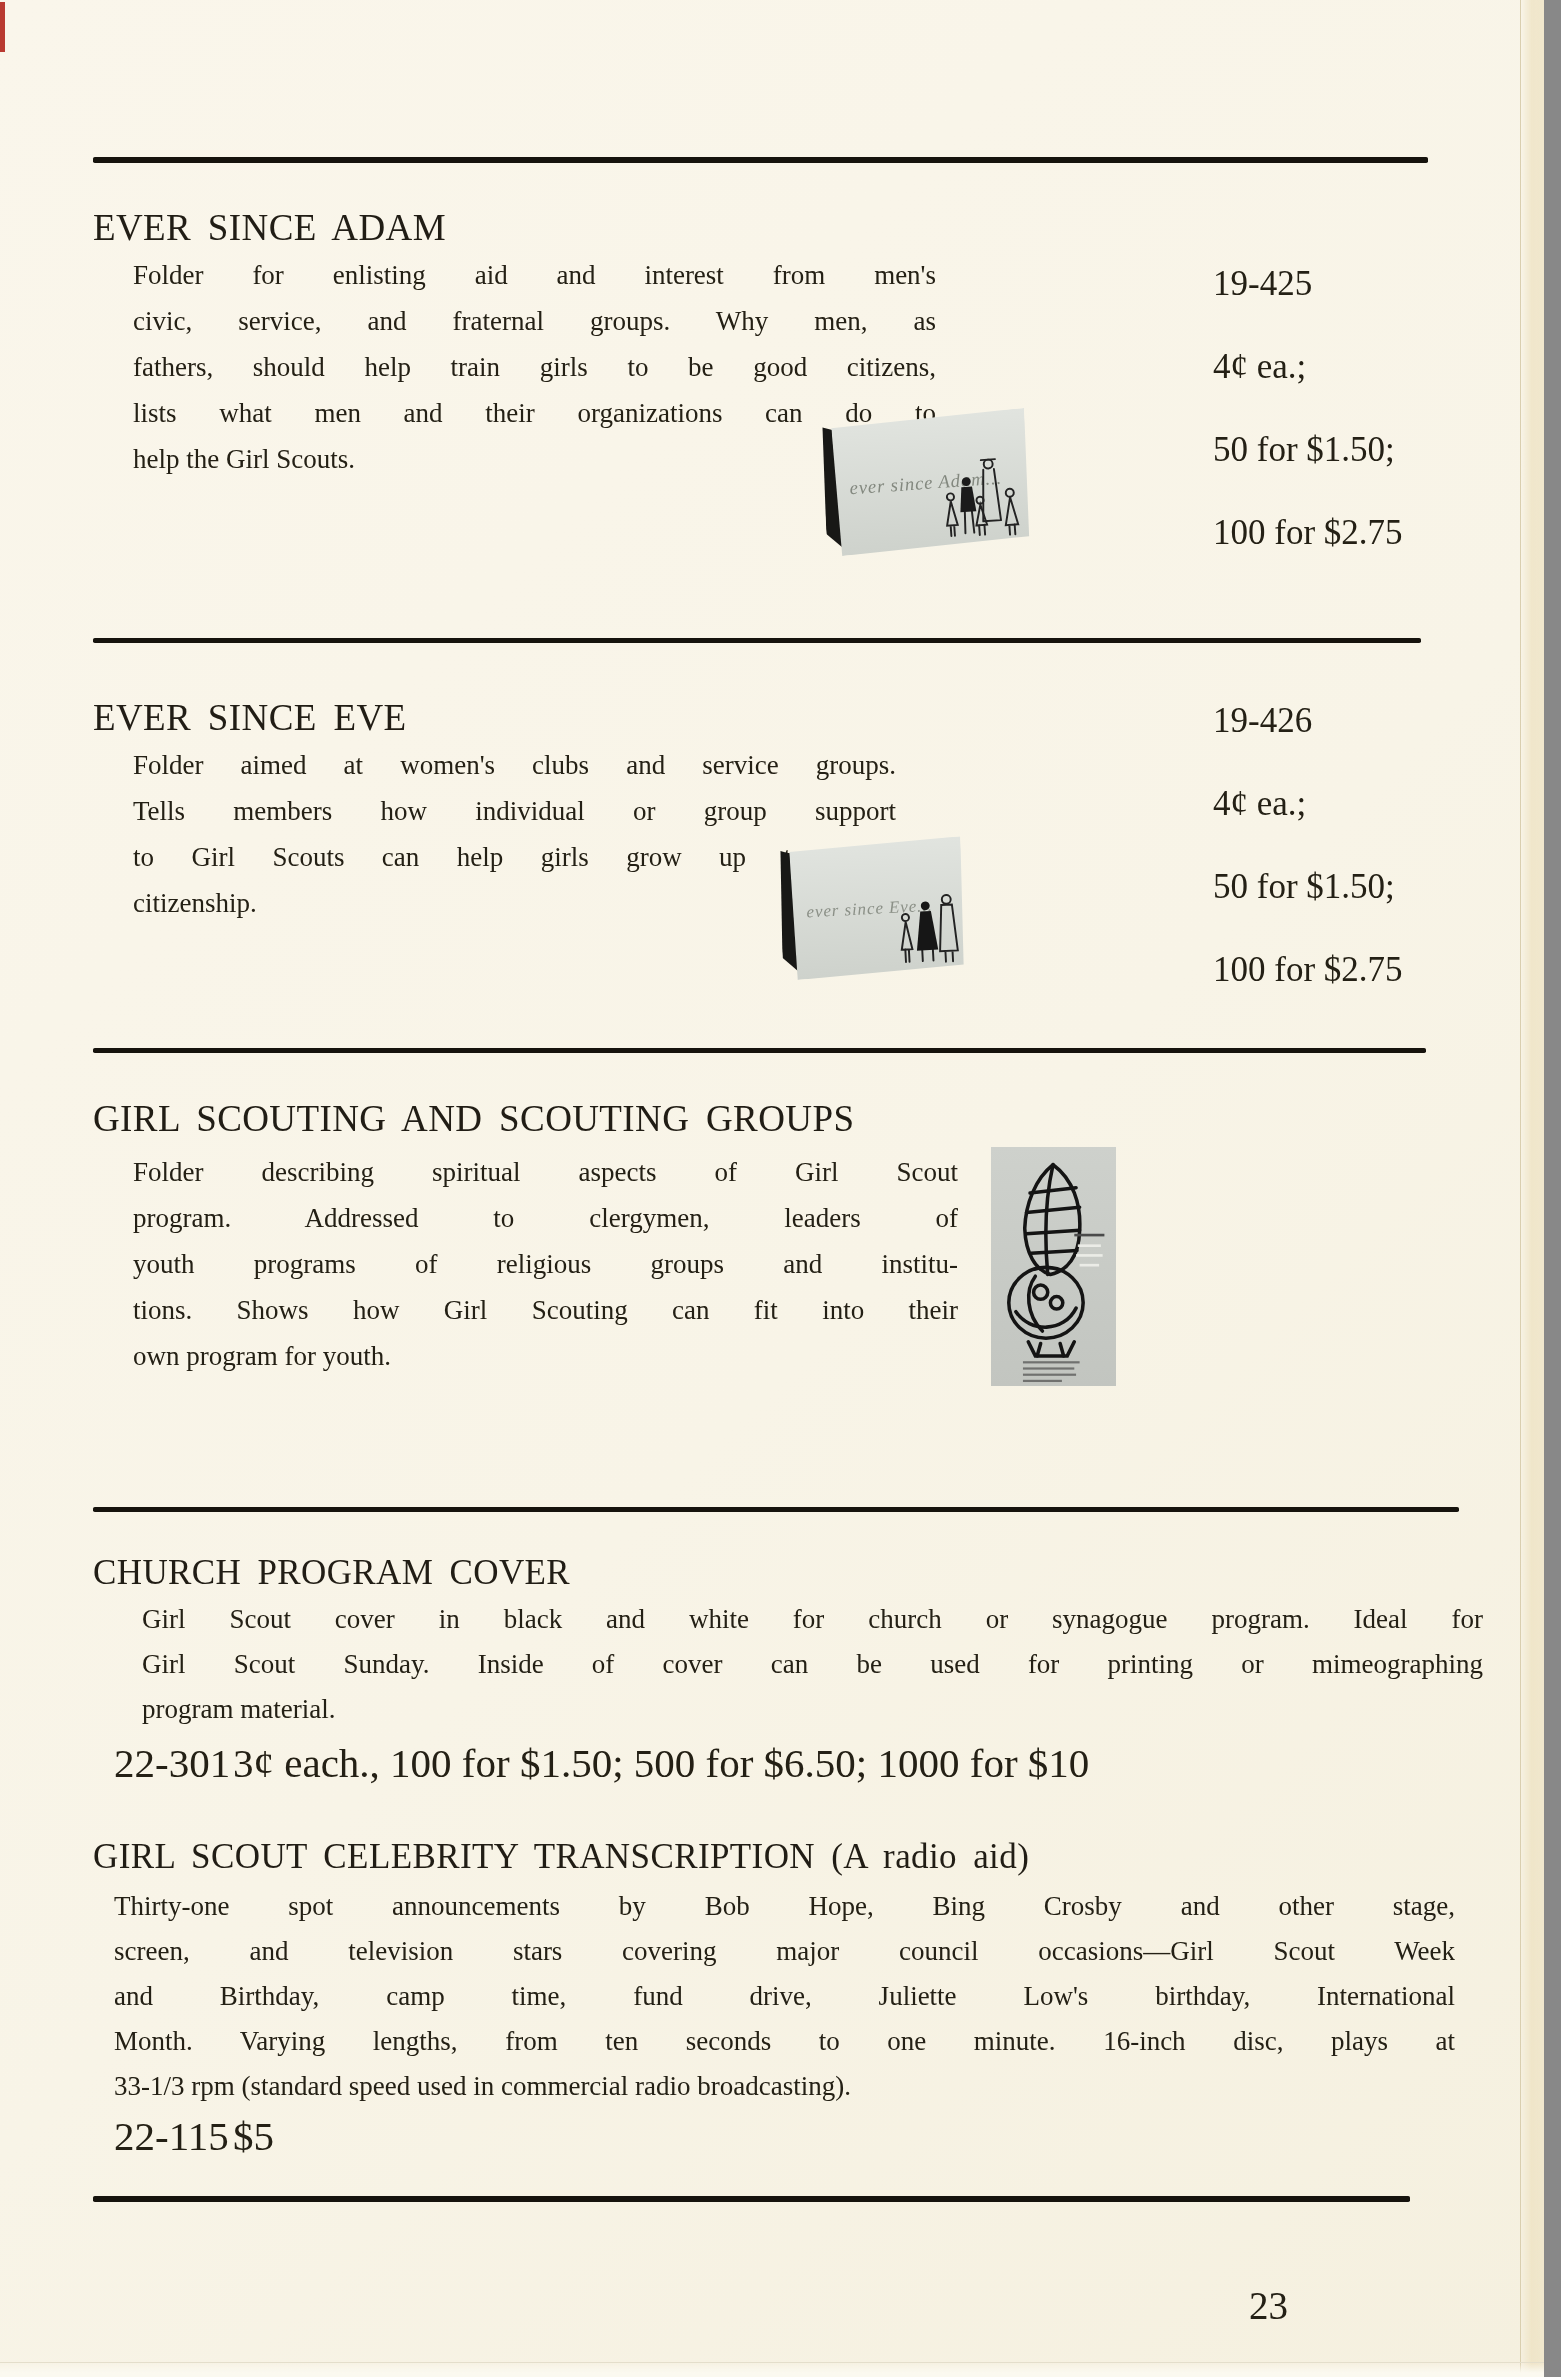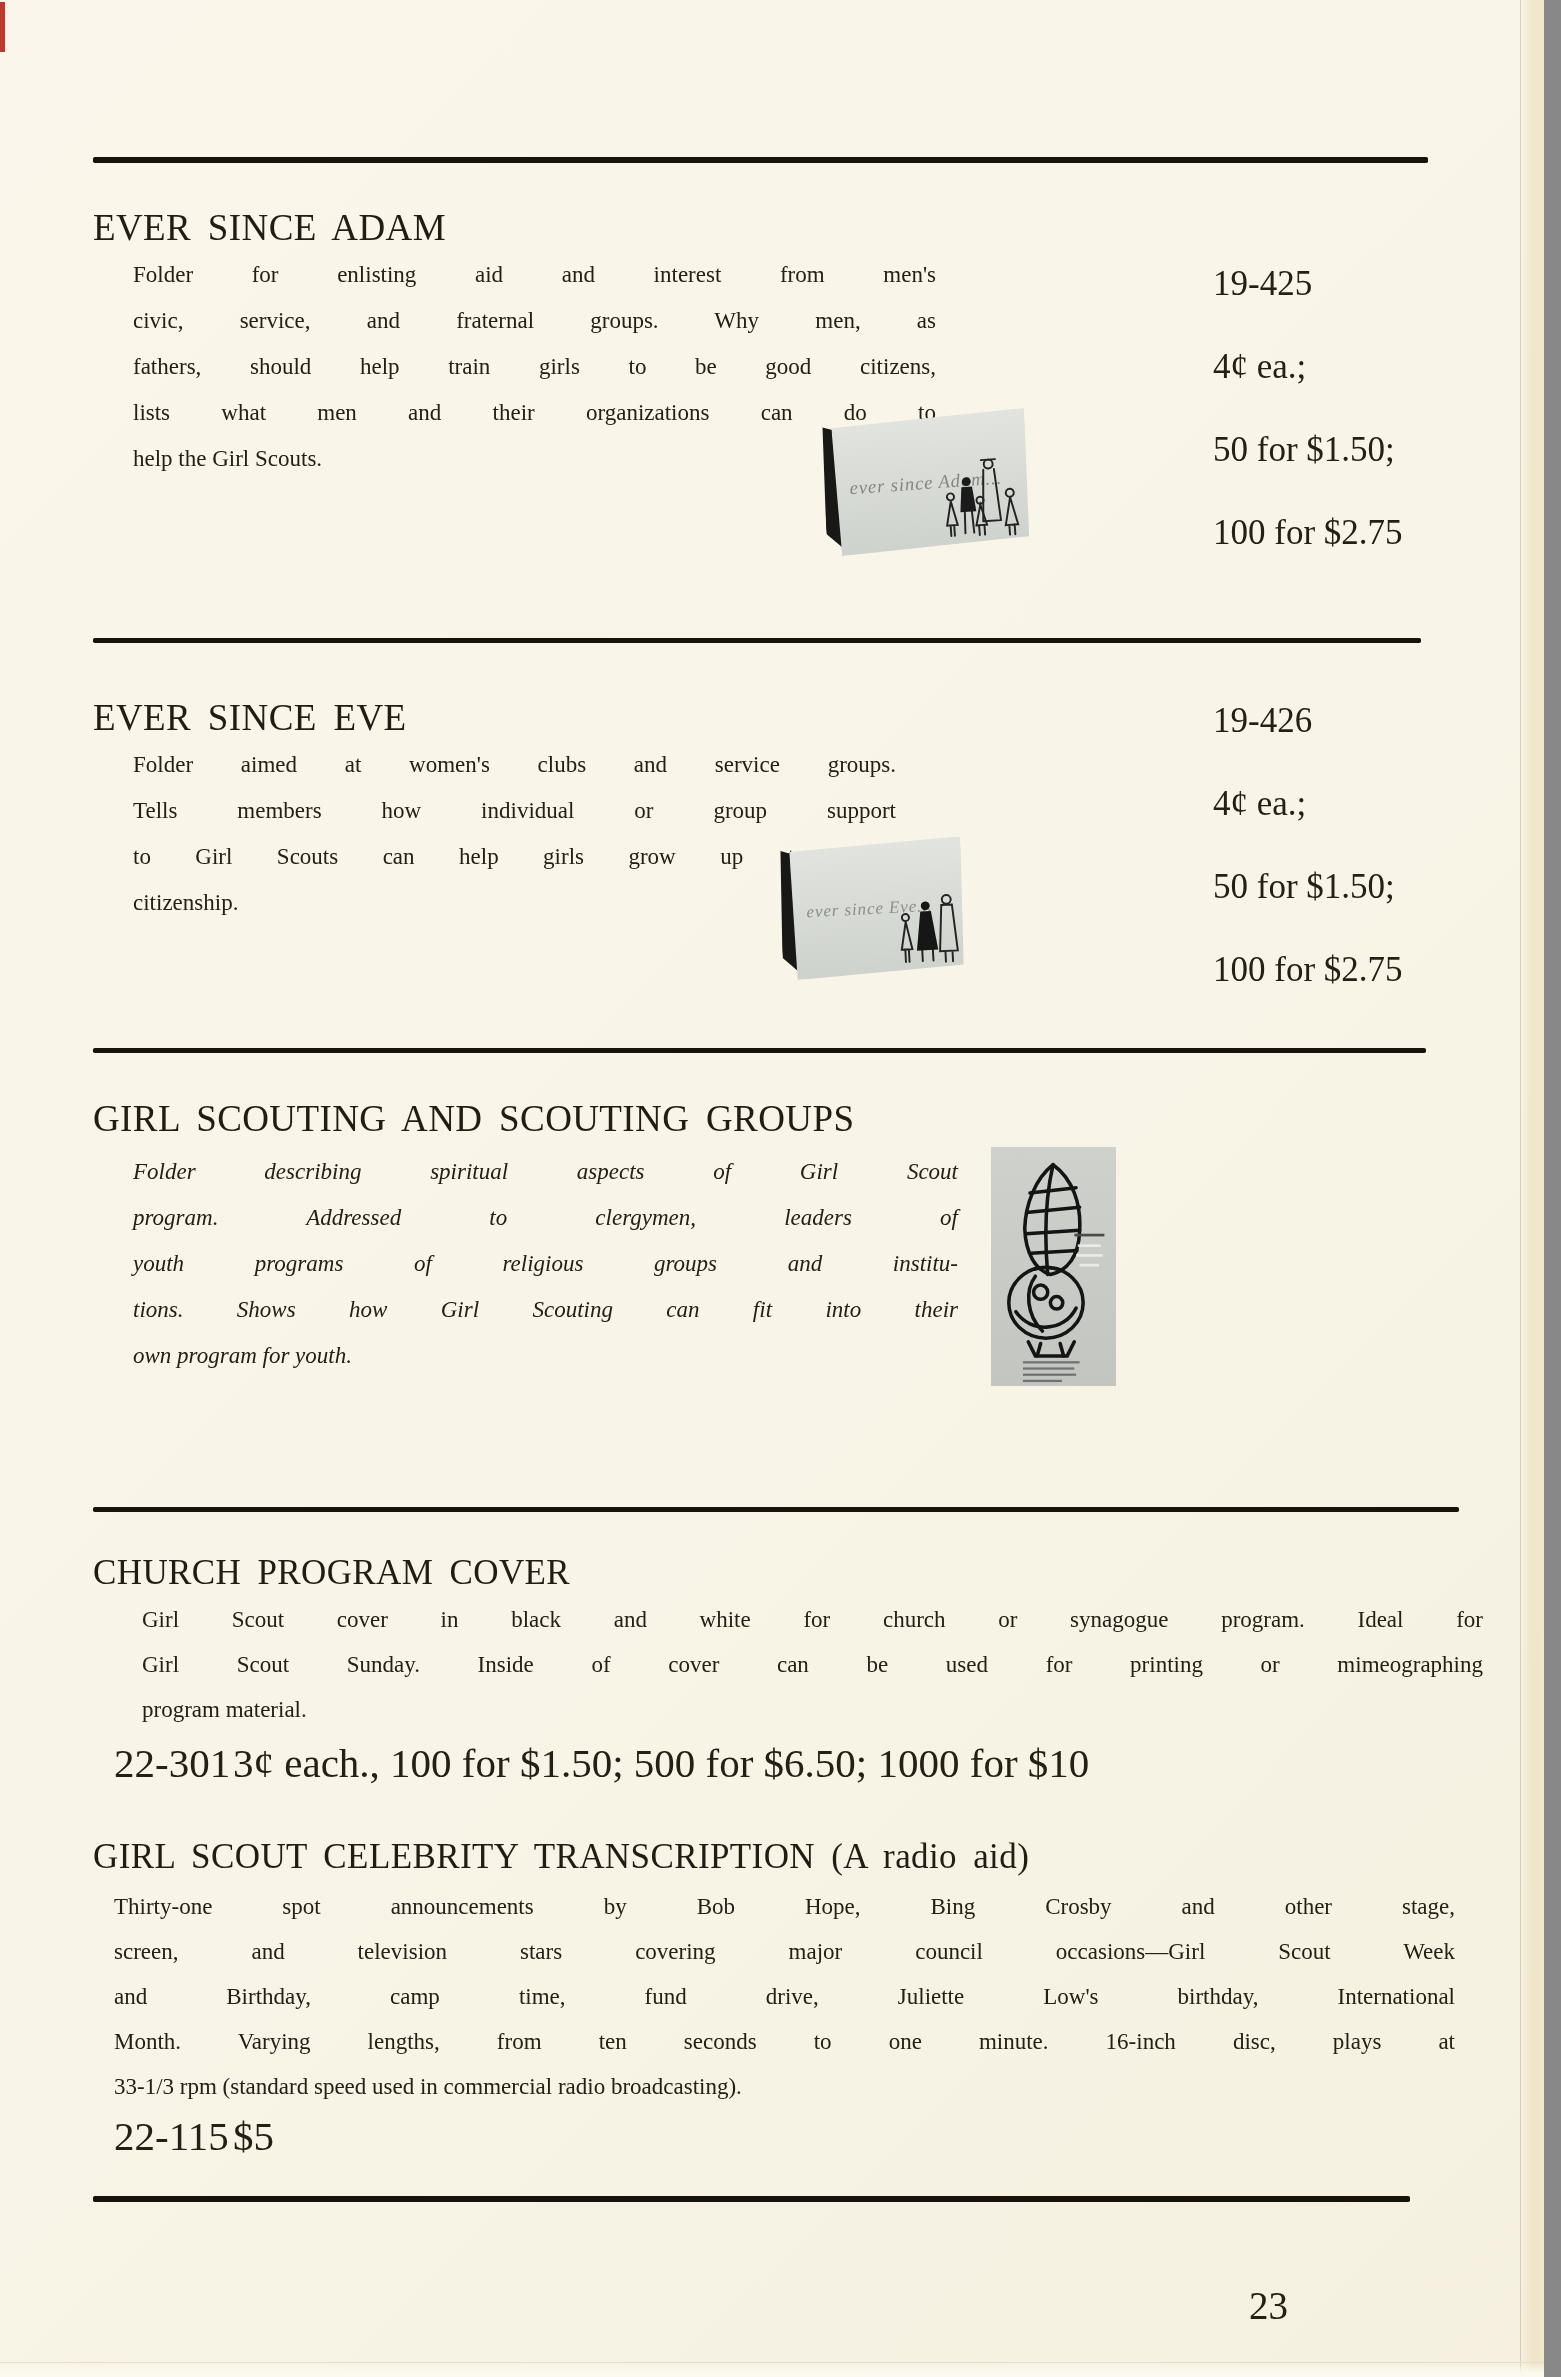--- a/index.html
+++ b/index.html
@@ -28,24 +28,24 @@
   .rule4 { top:1507px; width:1366px; }
   .rule5 { top:2196px; width:1317px; height:6.2px; }
 
   
   .heading { position:absolute; left:93px; font-size:37px; line-height:41px;
     letter-spacing:0.4px; word-spacing:7px; color:#211d15; white-space:nowrap; }
   .h1 { top:207px; } .h2 { top:697px; } .h3 { top:1098px; }
   .h4 { top:1552px; font-size:35px; } .h5 { top:1836px; font-size:35px; }
 
   
-  .body-block { position:absolute; font-size:23px; color:#242015; }
+  .body-block { position:absolute; font-size:27px; color:#242015; }
   .b1 { left:133px; top:252px;  width:803px; }
   .b2 { left:133px; top:742px;  width:763px; }
-  .b3 { left:133px; top:1149px; width:825px;font-style:italic; }
+  .b3 { left:133px; top:1149px; width:825px; }
   .b4 { left:114px; top:1597px; width:1341px;margin-left:28px; }
   .b5 { left:114px; top:1884px; width:1341px; }
   .bl { height:46px; line-height:46px; text-align:justify; text-align-last:justify; }
   .b4 .bl, .b5 .bl { height:45px; line-height:45px; }
   .bl-last { text-align-last:left; }
 
   
   .prices { position:absolute; font-size:35px; }
   .p1 { left:1213px; top:263px; }
   .p2 { left:1213px; top:700px; }

